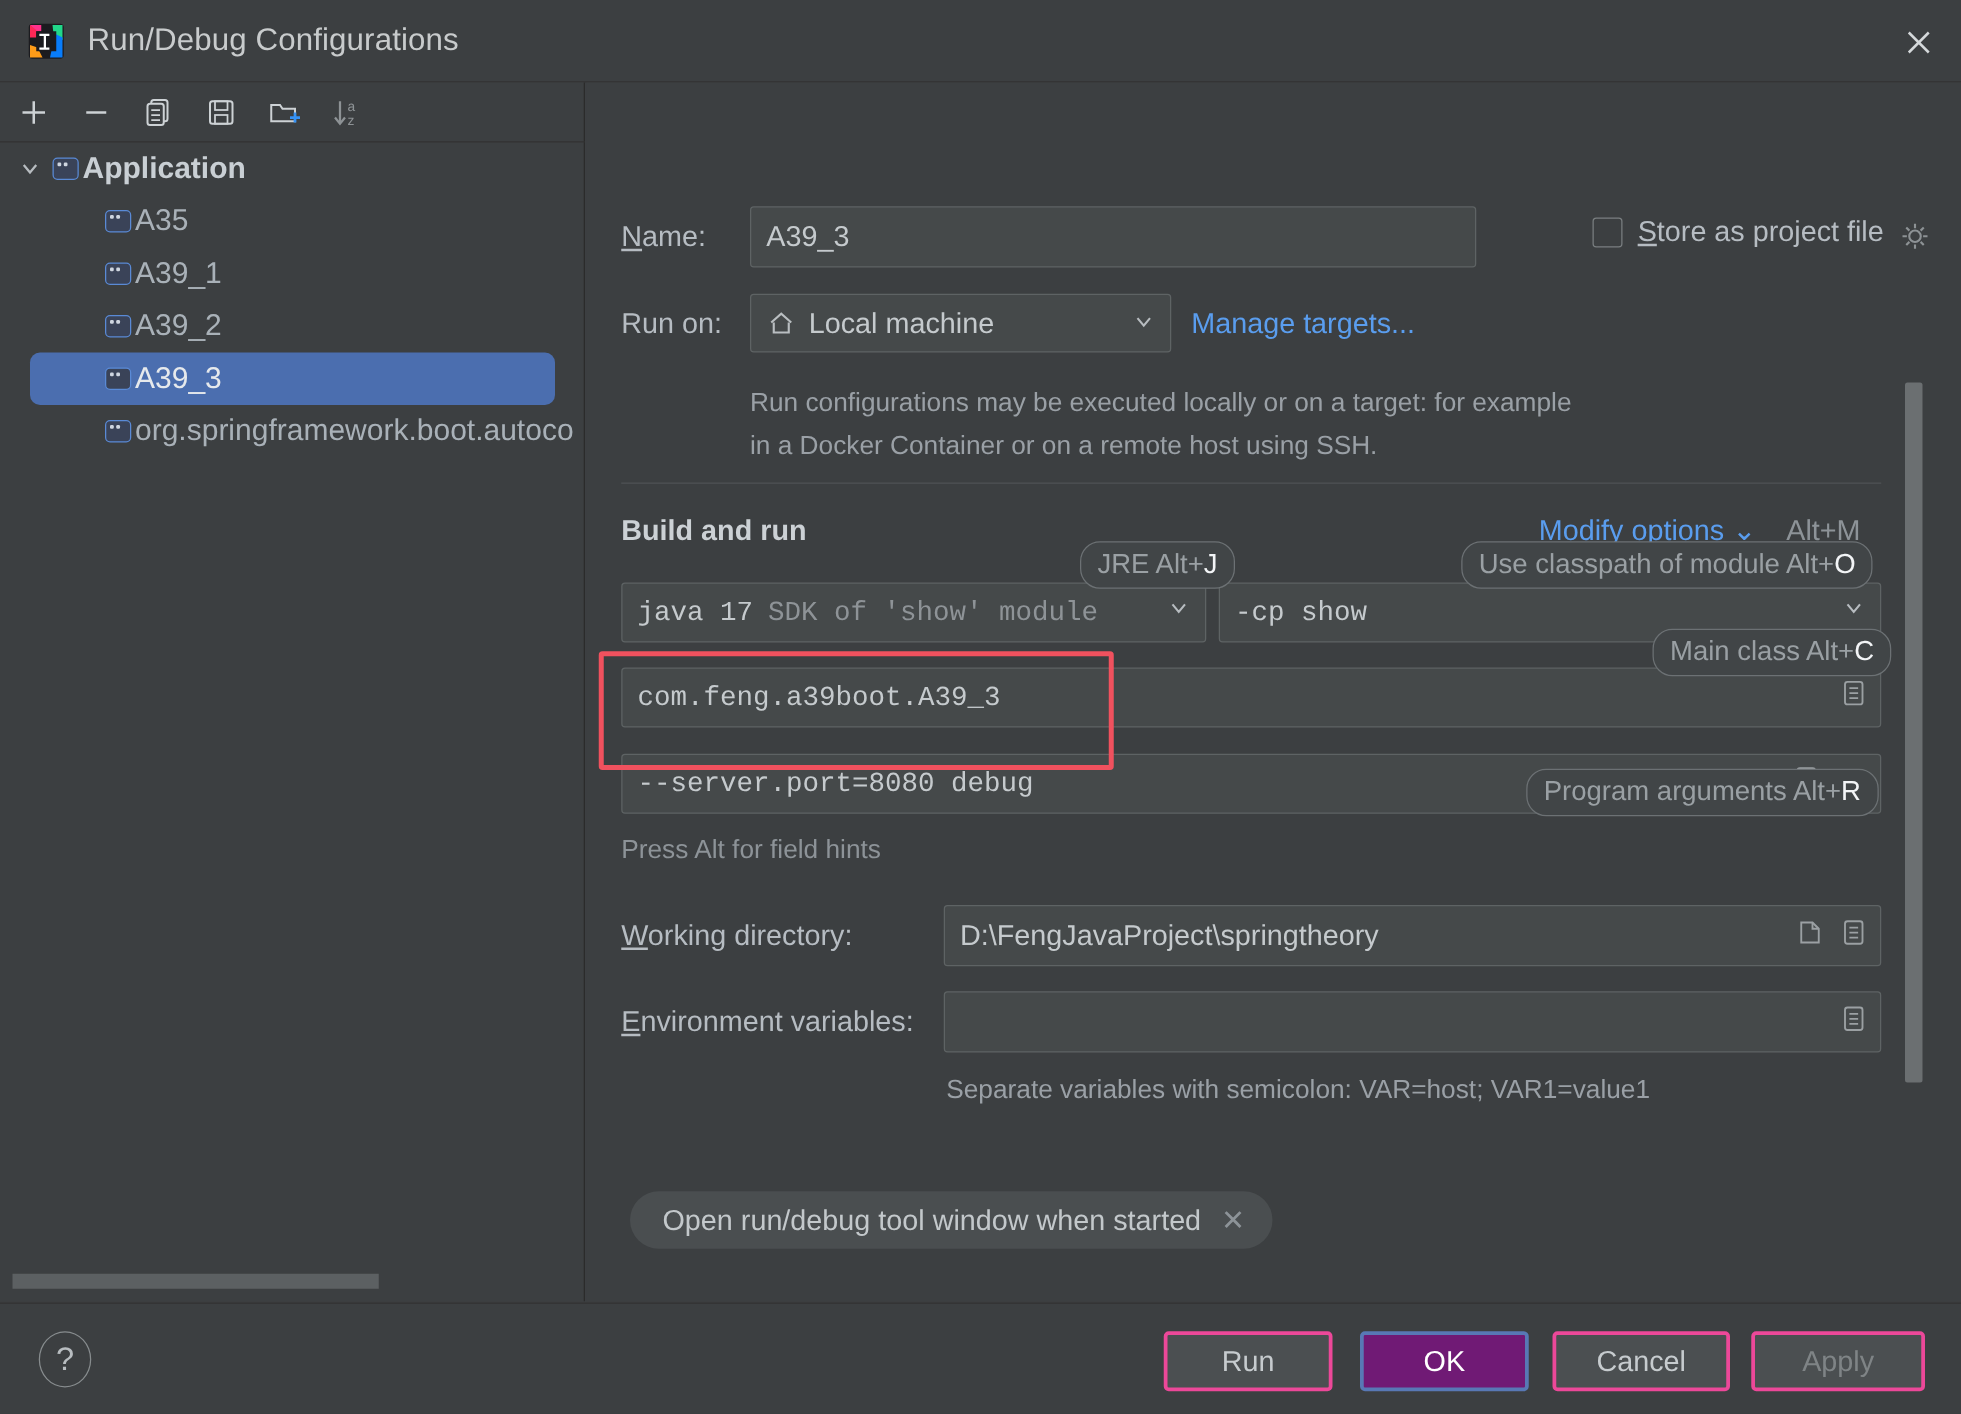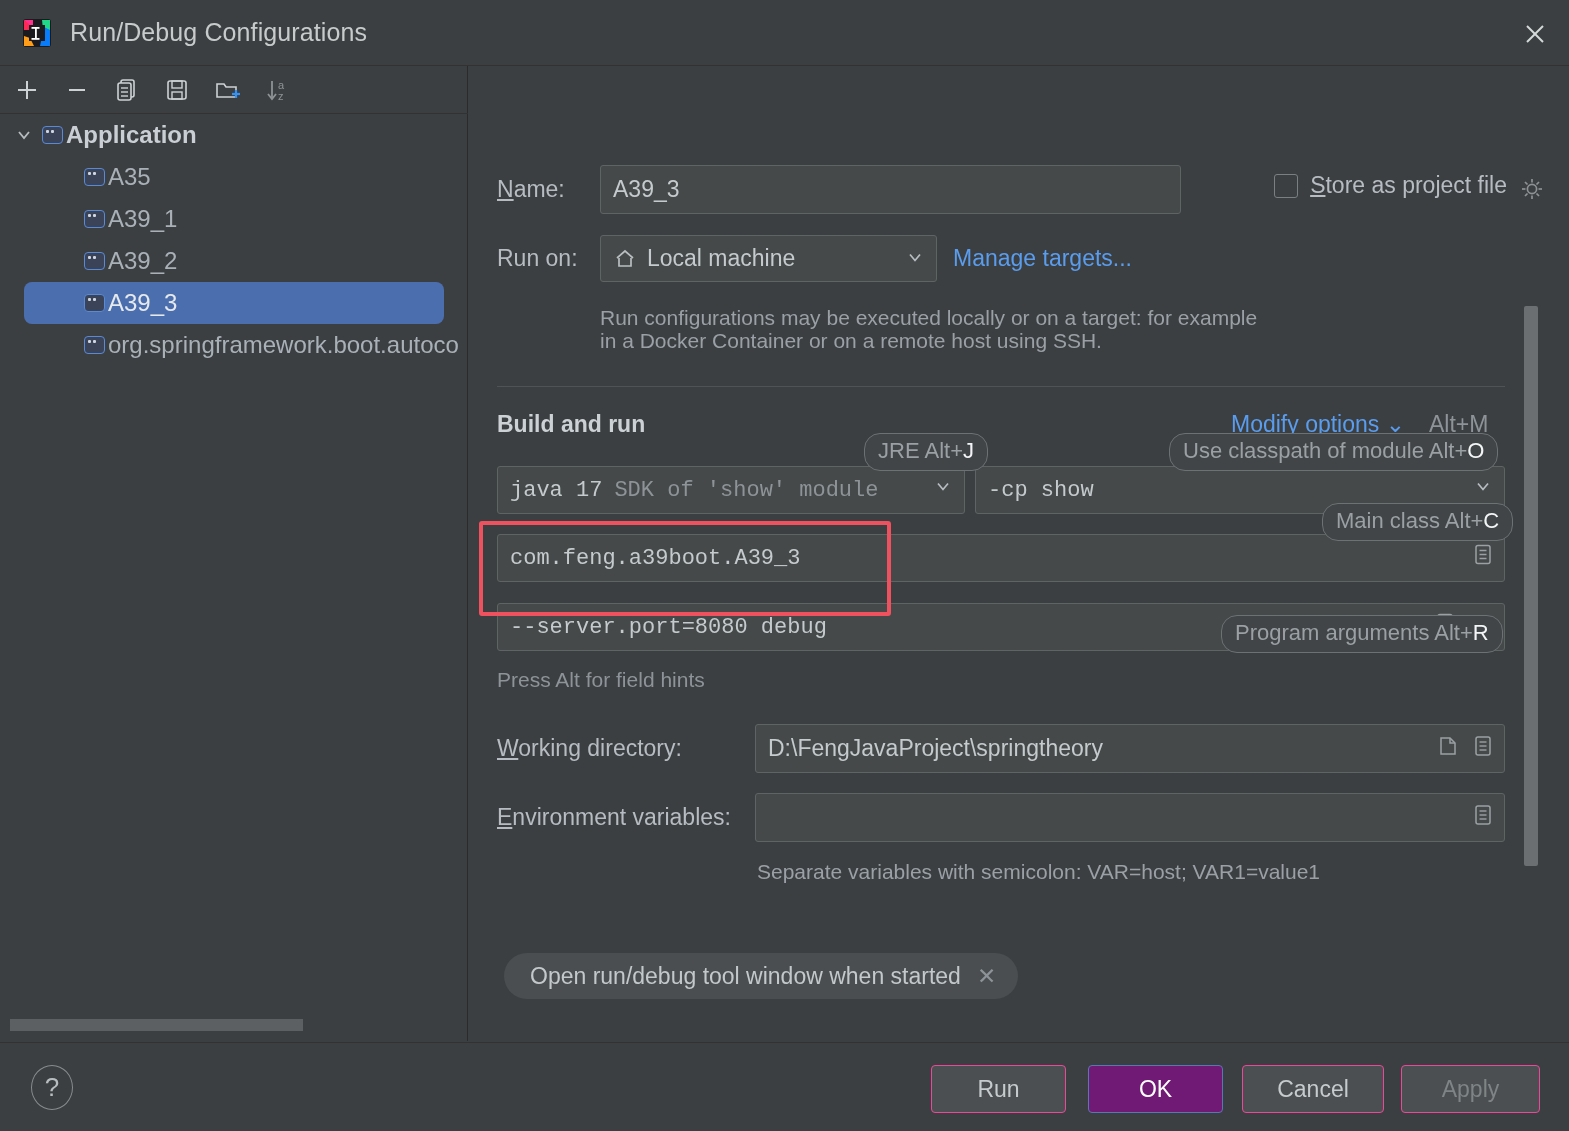--- a/index.html
+++ b/index.html
@@ -120,21 +120,21 @@
   #runon-combo {
     position: absolute; left: 131px; top: 169px; width: 337px; height: 47px;
     cursor: pointer;
   }
   #manage-targets {
     position: absolute; left: 484px; top: 179px;
     font-size: 23px; color: #5a9dee; cursor: pointer; white-space: nowrap;
   }
   #runon-desc {
     position: absolute; left: 131px; top: 240px; width: 660px;
-    font-size: 21px; color: #9aa0a6; line-height: 23px;
+    font-size: 21px; color: #9aa0a6; line-height: 34px;
   }
 
   hr.sep { position: absolute; border: none; border-top: 1px solid #4f5355; }
 
   #build-run-title {
     position: absolute; left: 28px; top: 345px;
     font-size: 23px; font-weight: bold; color: #ccd1d5;
   }
   #modify-options {
     position: absolute; left: 762px; top: 345px;
@@ -222,21 +222,21 @@
     background: #3c3f41; border-top: 1px solid #323232;
   }
   #help-btn {
     position: absolute; left: 31px; top: 22px; width: 42px; height: 45px;
     border: 1.6px solid #878c8e; border-radius: 50%;
     display: flex; align-items: center; justify-content: center;
     color: #b8bdc0; font-size: 26px; cursor: pointer;
   }
   .btn {
     position: absolute; top: 22px; height: 48px;
-    border: 1px solid #ec4899; border-radius: 4px;
+    border: 3px solid #ec4899; border-radius: 4px;
     background: #4b4f51; color: #c6cbce; font-size: 23px;
     display: flex; align-items: center; justify-content: center;
     cursor: pointer;
   }
   #btn-run    { left: 931px; width: 135px; }
   #btn-ok     { left: 1088px; width: 135px; background: #701a75;
                 border-color: #5878b5; color: #ffffff; }
   #btn-cancel { left: 1242px; width: 142px; }
   #btn-apply  { left: 1401px; width: 139px; color: #7f8486; }
 

